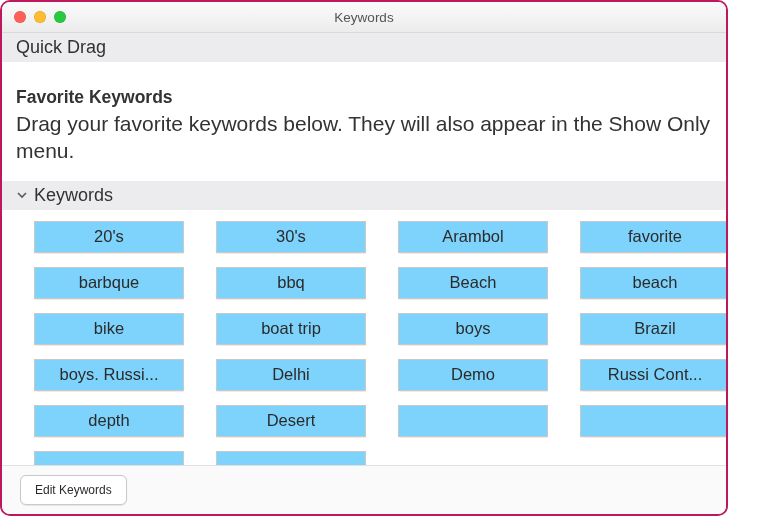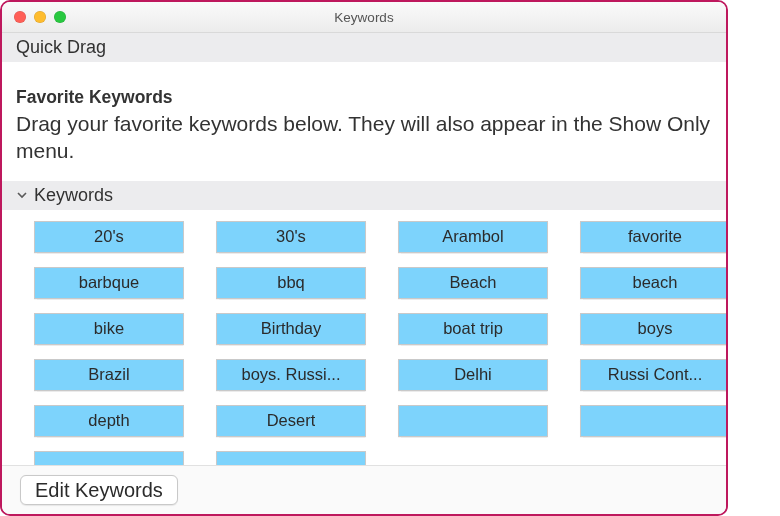--- a/index.html
+++ b/index.html
@@ -136,21 +136,21 @@
     padding: 0 18px;
     flex-shrink: 0;
   }
   .push-button {
     height: 28px;
     padding: 0 14px;
     border: 1px solid #c9c9c9;
     border-radius: 6px;
     background: #fff;
     box-shadow: 0 0.5px 1px rgba(0,0,0,0.08);
-    font-size: 20px;
+    font-size: 12px;
     color: #2b2b2b;
     display: inline-flex;
     align-items: center;
     cursor: default;
     user-select: none;
   }
 </style>
 </head>
 <body>
 
@@ -204,36 +204,36 @@
         <div class="keyword-chip">
           <span>Beach</span>
         </div>
         <div class="keyword-chip">
           <span>beach</span>
         </div>
         <div class="keyword-chip">
           <span>bike</span>
         </div>
         <div class="keyword-chip">
-          <span>Birthday</span>
-        </div>
-        <div class="keyword-chip">
           <span>boat trip</span>
         </div>
         <div class="keyword-chip">
           <span>boys</span>
         </div>
         <div class="keyword-chip">
           <span>Brazil</span>
         </div>
         <div class="keyword-chip">
           <span>boys. Russi...</span>
         </div>
         <div class="keyword-chip">
           <span>Delhi</span>
+        </div>
+        <div class="keyword-chip">
+          <span>Demo</span>
         </div>
         <div class="keyword-chip">
           <span>Russi Cont...</span>
         </div>
         <div class="keyword-chip">
           <span>depth</span>
         </div>
         <div class="keyword-chip">
           <span>Desert</span>
         </div>

